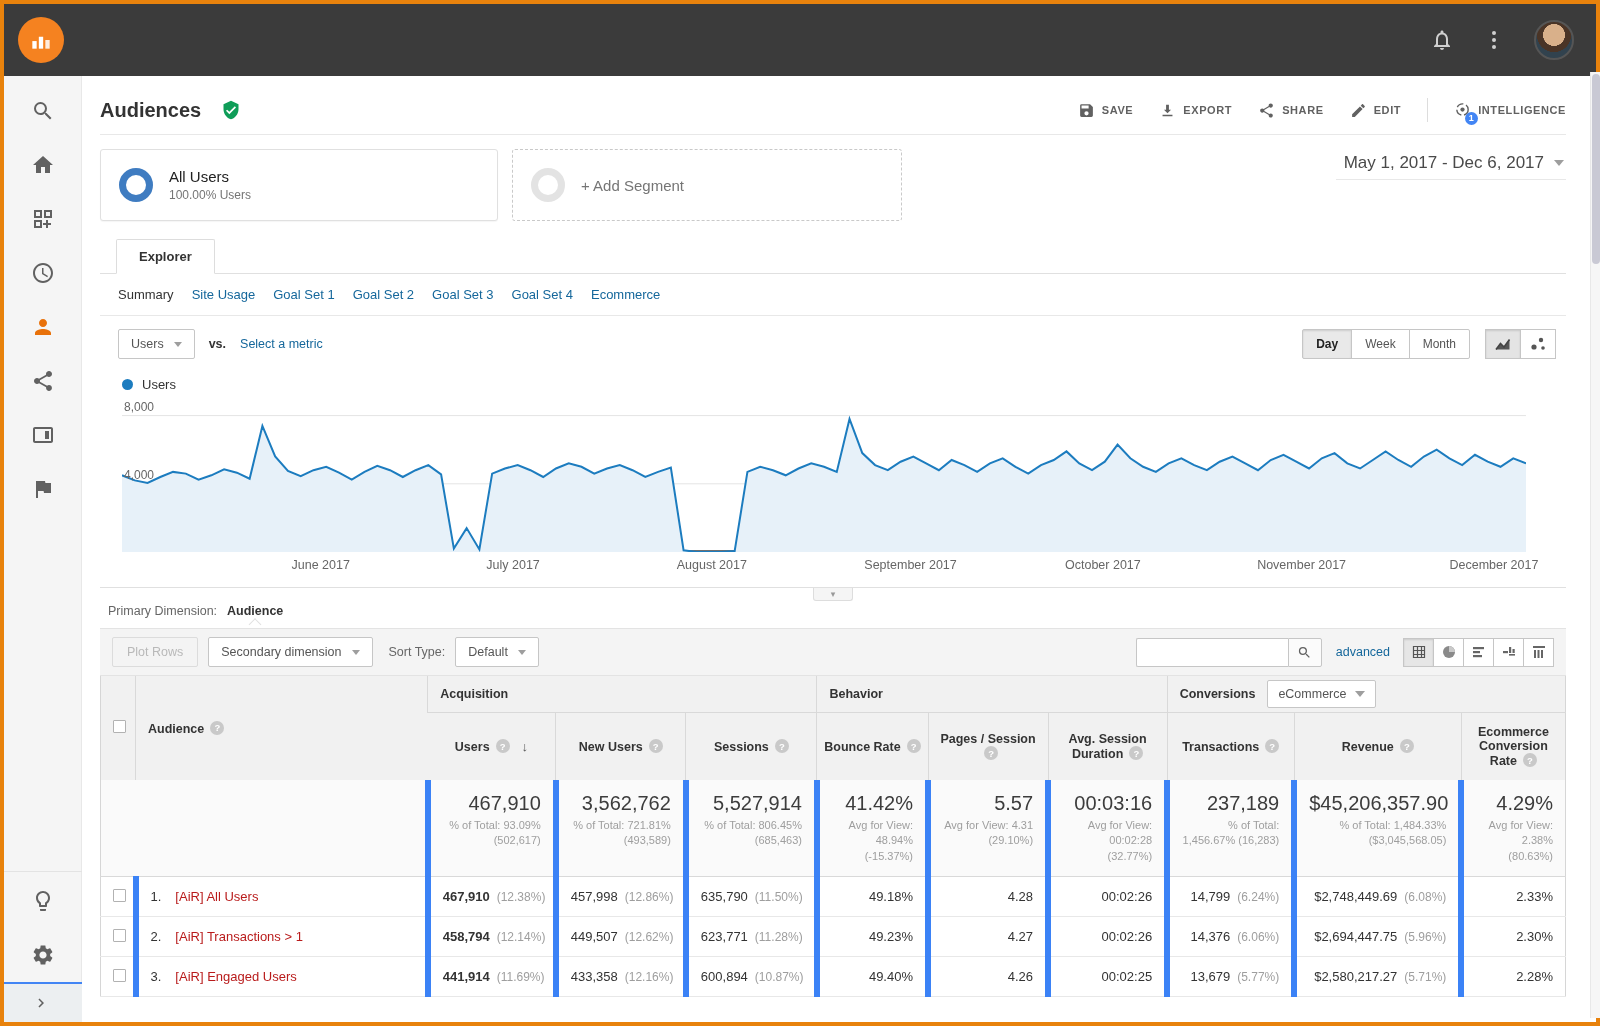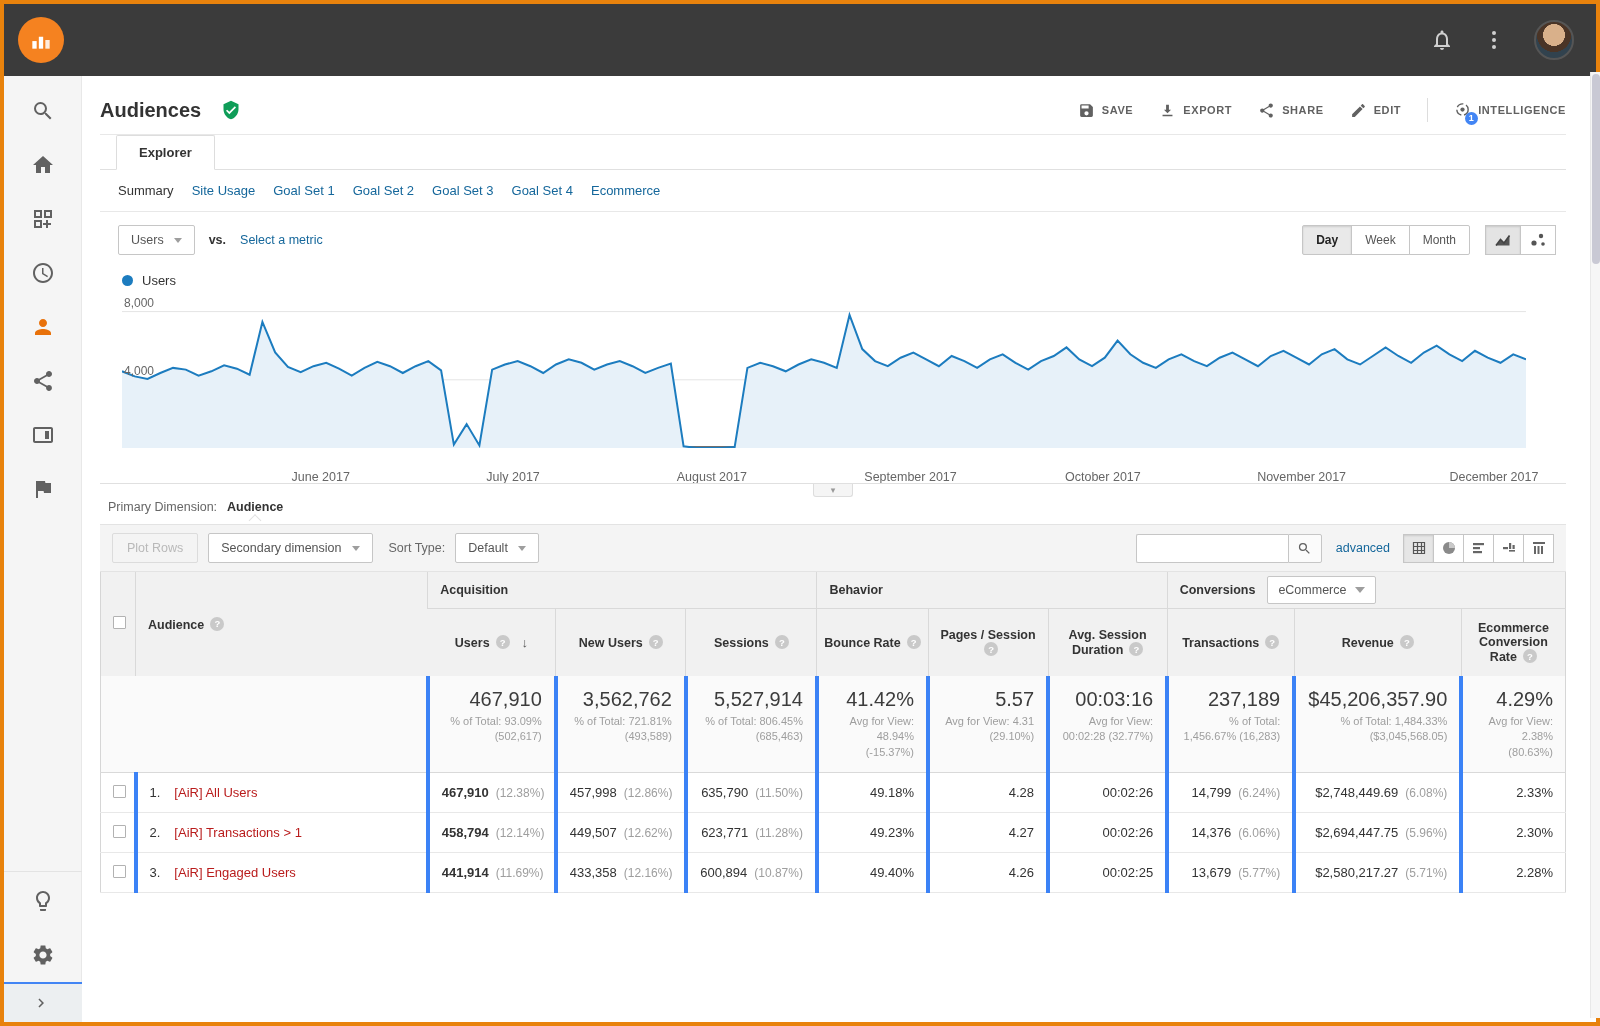--- a/index.html
+++ b/index.html
@@ -71,21 +71,21 @@
   .charttype-group { display:flex; margin-left:16px; }
   .icon-toggle { width:36px; height:30px; background:#fff; border:1px solid #c6c6c6; display:flex; align-items:center; justify-content:center; cursor:pointer; margin-left:-1px; }
   .icon-toggle.active { background:#e4e4e4; box-shadow:inset 0 1px 2px rgba(0,0,0,.12); }
   
   .legend { display:flex; align-items:center; gap:9px; padding:12px 0 10px 22px; font-size:13px; color:#333; }
   .legend-dot { width:11px; height:11px; border-radius:50%; }
   .chart-wrap { position:relative; margin:0 40px 0 22px; height:150px; border-bottom:2px solid #6f6f6f; }
   .chart-wrap svg { display:block; width:100%; height:150px; }
   .y-tick-label { position:absolute; left:2px; font-size:12px; color:#666; background:transparent; }
   .x-labels { position:relative; height:24px; margin:2px 40px 0 22px; font-size:12.5px; color:#666; }
-  .x-label { position:absolute; transform:translateX(-50%); white-space:nowrap; top:20px; }
+  .x-label { position:absolute; transform:translateX(-50%); white-space:nowrap; top:4px; }
   .annotation-line { position:relative; border-bottom:1px solid #e0e0e0; height:10px; margin:0; }
   .annotation-tab { position:absolute; left:50%; transform:translateX(-50%); top:10px; width:40px; height:13px; background:#f5f5f5; border:1px solid #ddd; border-top:none; border-radius:0 0 3px 3px; display:flex; align-items:center; justify-content:center; font-size:9px; color:#999; cursor:pointer; z-index:2; }
   
   .dimension-row { display:flex; align-items:center; padding:16px 0 10px 8px; font-size:12.5px; color:#666; }
   .dim-value { font-weight:700; color:#333; margin-left:10px; position:relative; }
   .dim-value:after { content:""; position:absolute; left:50%; bottom:-11px; width:8px; height:8px; background:#fff; border-left:1px solid #e0e0e0; border-top:1px solid #e0e0e0; transform:translateX(-50%) rotate(45deg); }
   .toolbar-row { background:#f4f4f4; border:1px solid #e3e3e3; border-left:none; border-right:none; display:flex; align-items:center; padding:8px 12px; gap:10px; position:relative; }
   .btn-disabled { background:#f4f4f4; border:1px solid #dcdcdc; border-radius:2px; padding:7px 14px; font-size:12.5px; color:#b9b9b9; cursor:default; }
   .sort-label { font-size:12.5px; color:#666; margin-left:6px; }
   .toolbar-right { margin-left:auto; display:flex; align-items:center; gap:14px; }
@@ -101,21 +101,21 @@
   .rt thead th { background:#f1f1f1; font-weight:700; color:#333; border-left:1px solid #d9d9d9; vertical-align:middle; }
   .rt thead th:first-child { border-left:none; }
   .rt .group-row th { height:36px; text-align:left; padding:0 12px; font-size:12.5px; border-bottom:1px solid #d9d9d9; }
   .rt .group-row th.no-bborder { border-bottom:none; }
   .rt .metric-row th { height:68px; font-size:12.5px; text-align:center; padding:4px 6px; cursor:pointer; }
   .rt .metric-row th .sort-arrow { color:#555; font-size:13px; margin-left:12px; }
   .help { display:inline-flex; width:14px; height:14px; border-radius:50%; background:#c9c9c9; color:#fff; font-size:9.5px; font-weight:700; align-items:center; justify-content:center; margin-left:6px; vertical-align:1px; }
   .conv-head { display:flex; align-items:center; gap:12px; }
   .conv-dd { background:#fff; border:1px solid #c6c6c6; border-radius:2px; padding:6px 10px; font-size:12.5px; font-weight:400; color:#555; display:inline-flex; align-items:center; gap:9px; cursor:pointer; }
   .cb { display:inline-block; width:13px; height:13px; border:1px solid #b2b2b2; border-radius:1px; background:#fff; cursor:pointer; }
-  .rt td { border-left:4px solid #3b82f6; padding:0 12px; }
+  .rt td { border-left:6px solid #3b82f6; padding:0 12px; }
   .rt td:first-child { border-left:none; }
   .rt .totals-row td { background:#fafafa; border-bottom:1px solid #d9d9d9; padding-top:12px; padding-bottom:12px; text-align:right; vertical-align:top; }
   .total-main { font-size:20px; color:#3c3c3c; margin-bottom:3px; white-space:nowrap; }
   .total-sub { font-size:11px; color:#9e9e9e; line-height:1.4; }
   .rt .data-row td { height:40px; border-bottom:1px solid #e8e8e8; background:#fff; }
   .rt .data-row .cell-num { text-align:right; white-space:nowrap; }
   .rt .data-row .v { color:#333; }
   .rt .data-row .v.bold { font-weight:700; }
   .rt .data-row .p { color:#9e9e9e; font-size:12px; margin-left:7px; }
   .rank { color:#333; margin-right:14px; }
@@ -256,20 +256,39 @@
                 <circle cx="12" cy="12" r="8" fill="none" stroke="#616161" stroke-width="2" stroke-dasharray="10 4"></circle>
                 <circle cx="12" cy="12" r="3" fill="#616161"></circle>
               </svg>
             <span class="badge">1</span>
           </span>
           <span>INTELLIGENCE</span>
         </span>
       </span>
     </div>
 
+    <div class="segments-row">
+      <span class="date-picker">
+        <span>May 1, 2017 - Dec 6, 2017</span>
+        <span class="caret"></span>
+      </span>
+      <div class="segment-cards">
+        <div class="segment-card">
+          <span class="donut"></span>
+          <span>
+            <div class="seg-name">All Users</div>
+            <div class="seg-detail">100.00% Users</div>
+          </span>
+        </div>
+        <div class="segment-add">
+          <span class="donut-empty"></span>
+          <span>+ Add Segment</span>
+        </div>
+      </div>
+    </div>
 
     <div class="tabbar">
       <span class="explorer-tab">Explorer</span>
     </div>
 
     <div class="subnav">
         <span class="nav-link active">Summary</span>
         <span class="nav-link">Site Usage</span>
         <span class="nav-link">Goal Set 1</span>
         <span class="nav-link">Goal Set 2</span>

